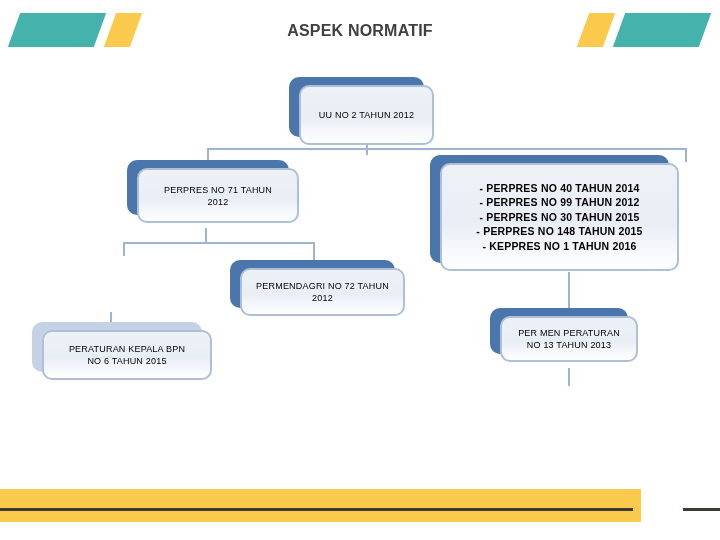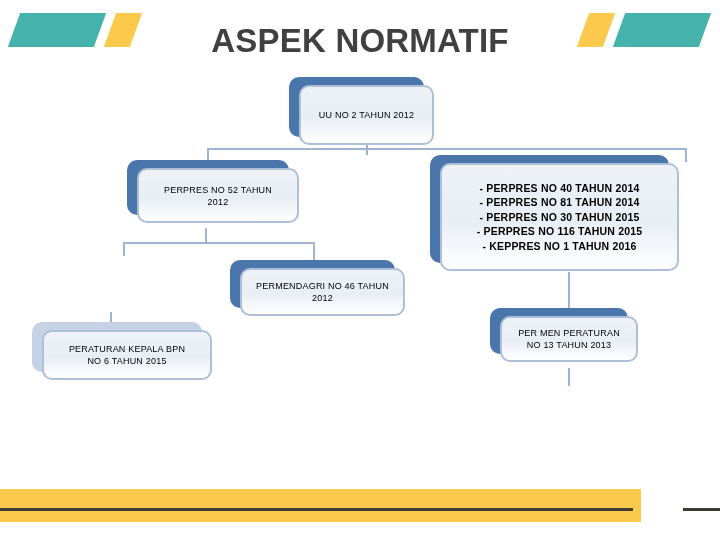--- a/index.html
+++ b/index.html
@@ -32,21 +32,21 @@
   #deco-right-yellow{ left: 583px; top: 13px; width: 26px; }
   #deco-right-teal  { left: 619px; top: 13px; width: 86px; }
 
   
   #page-title {
     position: absolute;
     left: 0;
     top: 22px;
     width: 720px;
     text-align: center;
-    font-size: 33px;
+    font-size: 16px;
     font-weight: bold;
     color: #404040;
     letter-spacing: 0.2px;
   }
 
   
   .conn {
     position: absolute;
     background: #9fb4d2;
   }
@@ -158,45 +158,45 @@
       <div class="label">
         <span class="line">UU NO 2 TAHUN 2012</span>
       </div>
     </div>
   </div>
 
   <div class="node" style="left:137px; top:168px; width:162px; height:55px;">
     <div class="shadow"></div>
     <div class="face">
       <div class="label">
-        <span class="line">PERPRES NO 52 TAHUN</span>
+        <span class="line">PERPRES NO 71 TAHUN</span>
         <span class="line">2012</span>
       </div>
     </div>
   </div>
 
   <div class="node bold" style="left:440px; top:163px; width:239px; height:108px;">
     <div class="shadow"></div>
     <div class="face">
       <div class="label">
         <span class="line">- PERPRES NO 40 TAHUN 2014</span>
-        <span class="line">- PERPRES NO 81 TAHUN 2014</span>
+        <span class="line">- PERPRES NO 99 TAHUN 2012</span>
         <span class="line">- PERPRES NO 30 TAHUN 2015</span>
-        <span class="line">- PERPRES NO 116 TAHUN 2015</span>
+        <span class="line">- PERPRES NO 148 TAHUN 2015</span>
         <span class="line">- KEPPRES NO 1 TAHUN 2016</span>
       </div>
     </div>
   </div>
 
 
   <div class="node" style="left:240px; top:268px; width:165px; height:48px;">
     <div class="shadow"></div>
     <div class="face">
       <div class="label">
-        <span class="line">PERMENDAGRI NO 46 TAHUN</span>
+        <span class="line">PERMENDAGRI NO 72 TAHUN</span>
         <span class="line">2012</span>
       </div>
     </div>
   </div>
 
   <div class="node soft" style="left:42px; top:330px; width:170px; height:50px;">
     <div class="shadow"></div>
     <div class="face">
       <div class="label">
         <span class="line">PERATURAN KEPALA  BPN</span>

